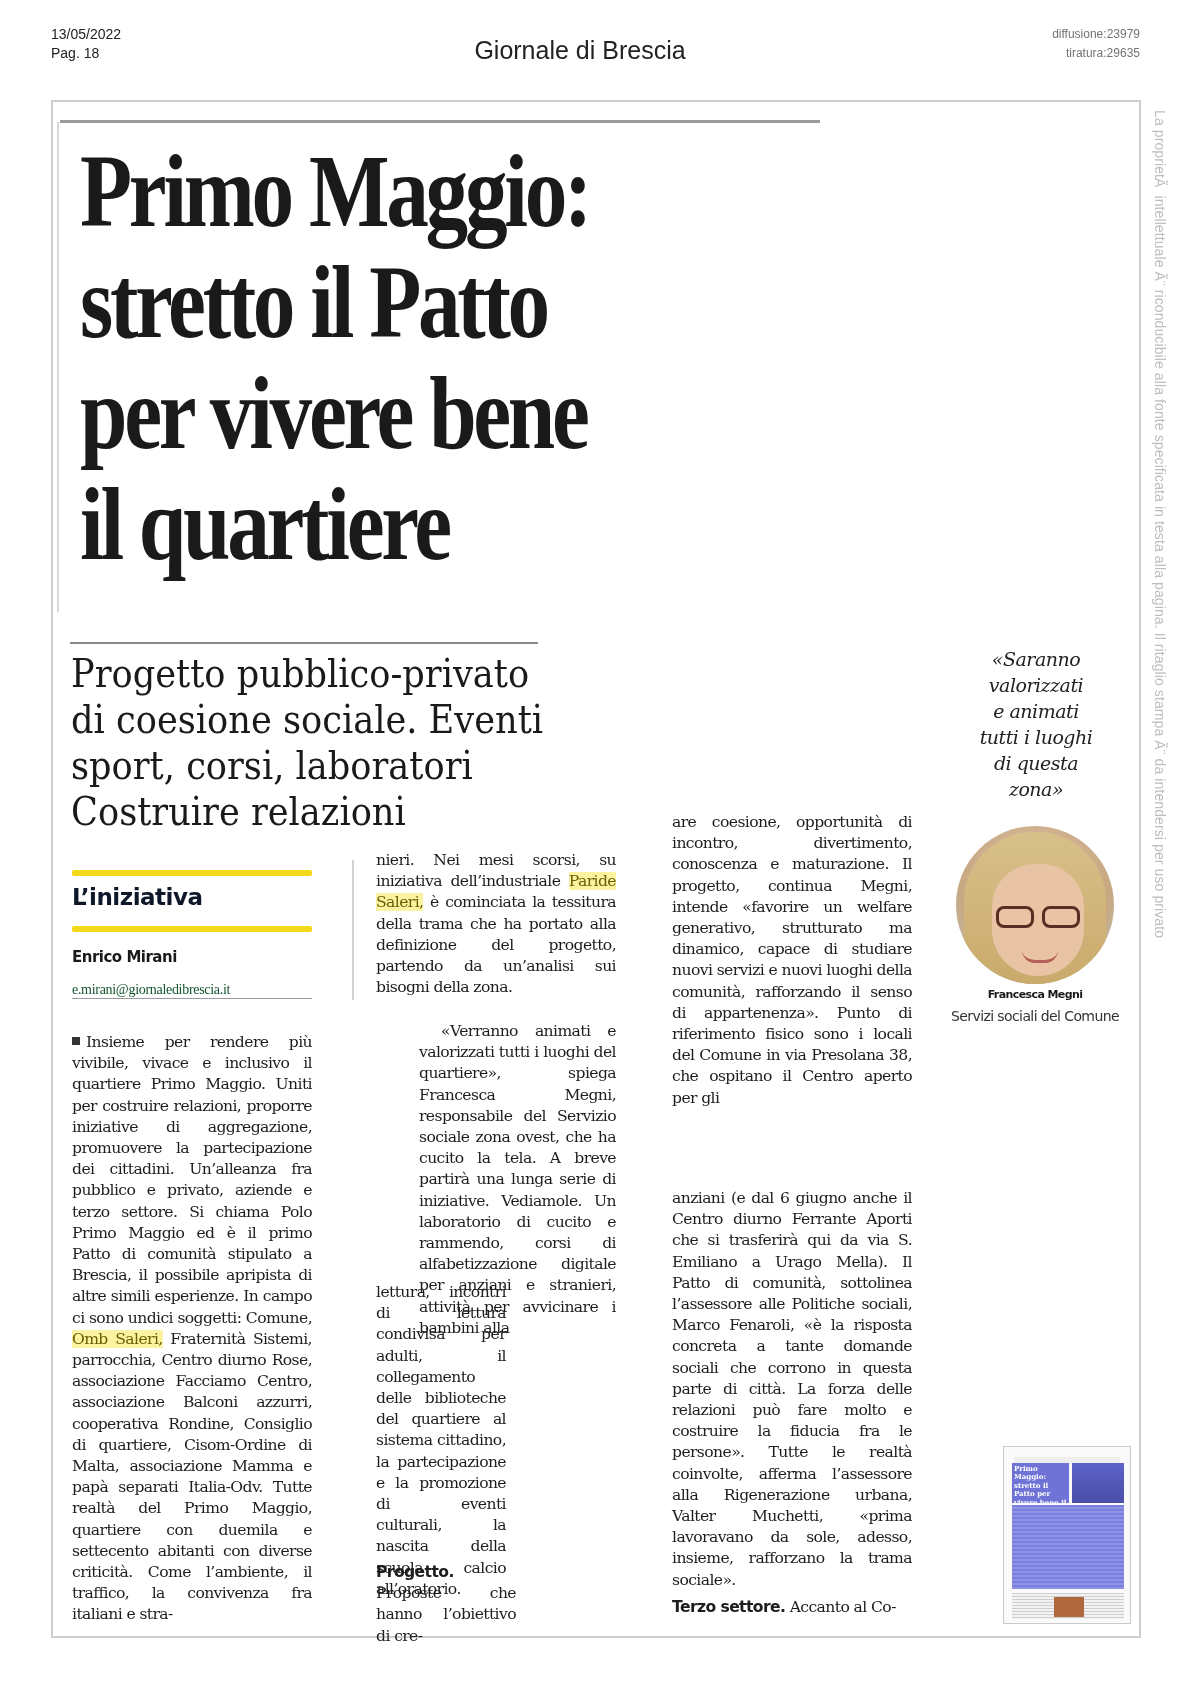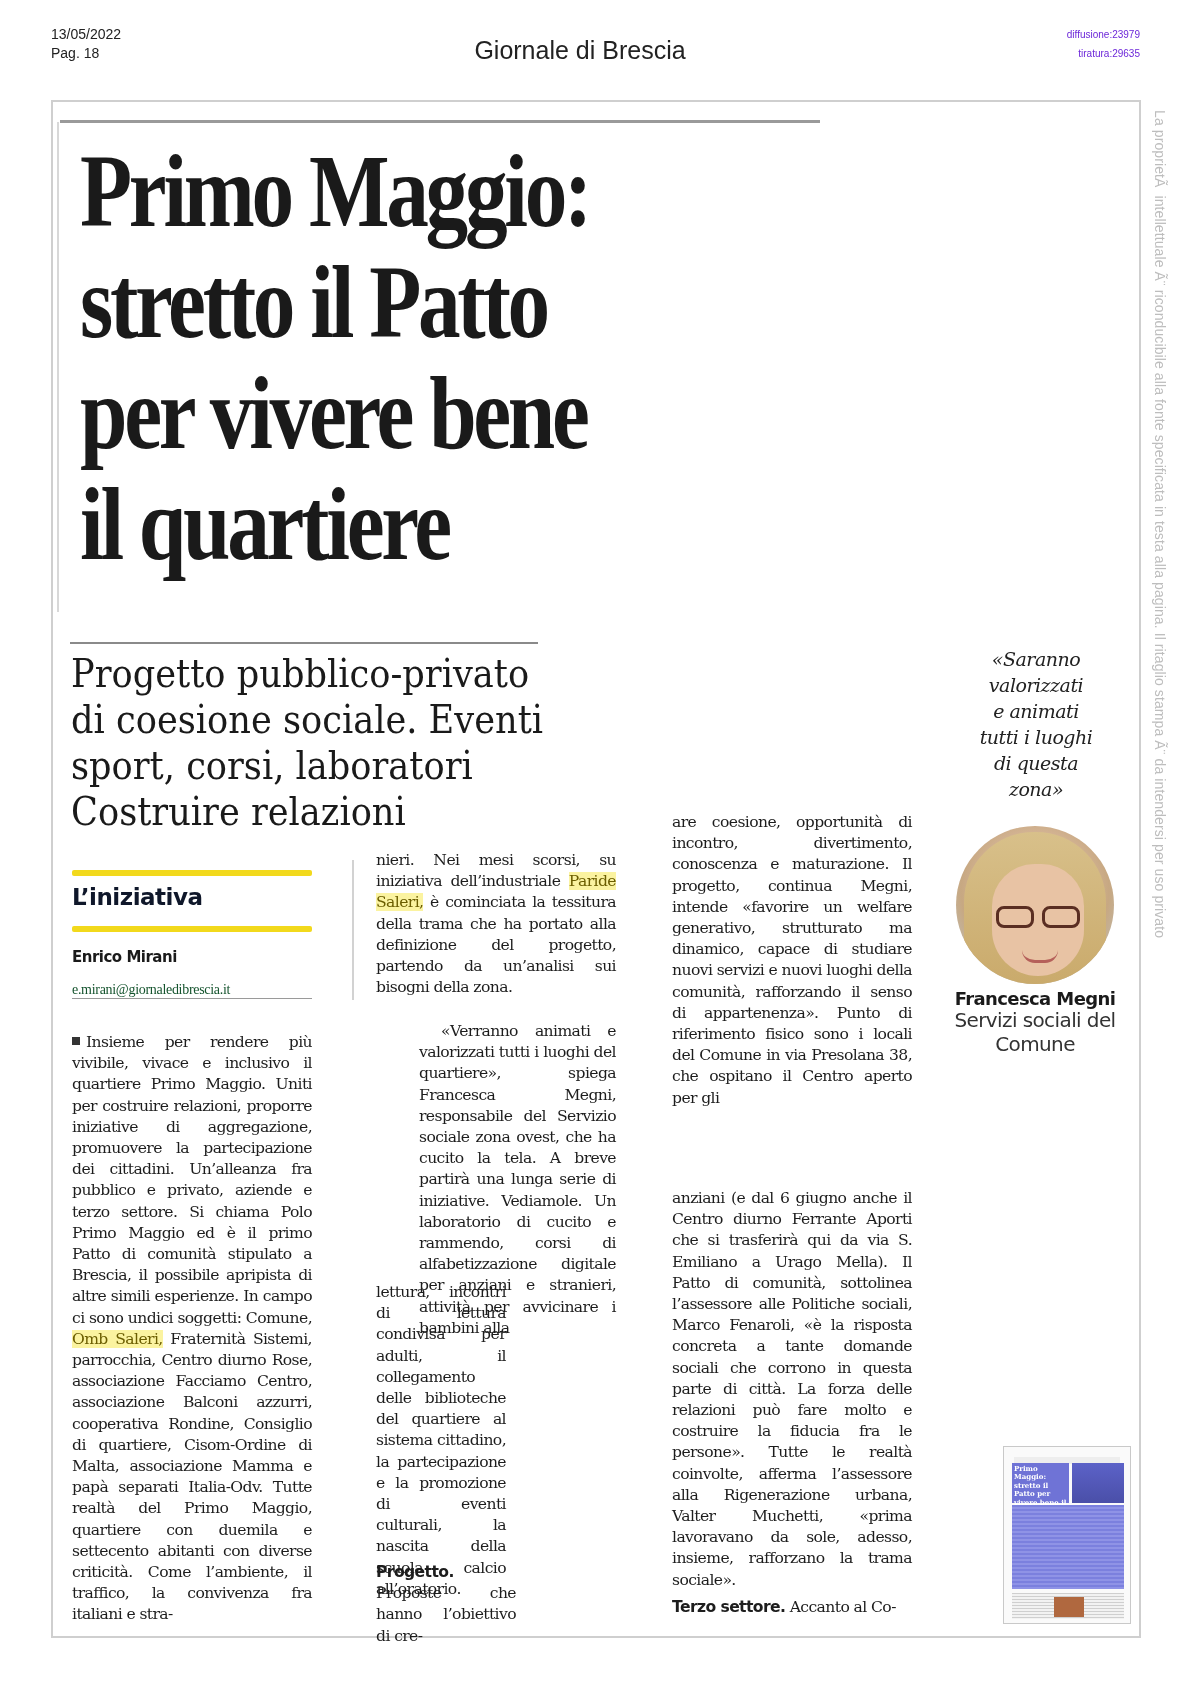--- a/index.html
+++ b/index.html
@@ -3,21 +3,21 @@
 <meta charset="utf-8">
 <style>
   html, body { margin: 0; padding: 0; background: #ffffff; }
   body { width: 1191px; height: 1684px; position: relative; overflow: hidden; color: #1a1a1a; }
   .sans { font-family: "Liberation Sans", sans-serif; }
   .serif { font-family: "DejaVu Serif", serif; }
   .lserif { font-family: "Liberation Serif", serif; }
 
   #hdr-left { position: absolute; left: 51px; top: 25px; font-size: 14px; line-height: 19px; color: #222; }
   #hdr-title { position: absolute; left: 0; width: 1160px; top: 36px; text-align: center; font-size: 25px; color: #222; }
-  #hdr-right { position: absolute; right: 51px; top: 25px; font-size: 10px; line-height: 19px; text-align: right; color: #6d28d9; }
+  #hdr-right { position: absolute; right: 51px; top: 25px; font-size: 12px; line-height: 19px; text-align: right; color: #737373; }
 
   #frame { position: absolute; left: 51px; top: 100px; width: 1090px; height: 1538px; border: 2px solid #cfcfcf; box-sizing: border-box; }
 
   #watermark { position: absolute; left: 1148px; top: 110px; width: 24px; height: 960px; }
   #watermark span { position: absolute; left: 0; top: 0; transform-origin: 0 0; transform: translate(20px,0) rotate(90deg); white-space: nowrap; font-size: 14px; color: #bdbdbd; font-family: "Liberation Sans", sans-serif; letter-spacing: 0.1px; }
 
   #top-rule { position: absolute; left: 60px; top: 120px; width: 760px; height: 3px; background: #9a9a9a; }
   #left-vrule { position: absolute; left: 57px; top: 122px; width: 2px; height: 490px; background: #d8d8d8; }
 
   #headline { position: absolute; left: 80px; top: 135px; width: 760px; font-size: 104px; line-height: 111px; font-weight: bold; letter-spacing: -4px; transform: scaleX(0.82); transform-origin: 0 0; white-space: nowrap; }
@@ -49,22 +49,22 @@
 
   #pullquote { position: absolute; left: 946px; top: 646px; width: 180px; text-align: center; font-family: "DejaVu Serif", serif; font-style: italic; font-size: 19px; line-height: 26px; color: #222; letter-spacing: -0.5px; }
 
   #avatar { position: absolute; left: 956px; top: 826px; width: 158px; height: 158px; border-radius: 50%; overflow: hidden; background: radial-gradient(circle at 50% 40%, #e9d2b8 0%, #d8b89a 40%, #c7a882 60%, #b9cfdc 100%); }
   #avatar .hair { position: absolute; left: 8px; top: 6px; width: 142px; height: 160px; border-radius: 70px 70px 20px 20px; background: linear-gradient(180deg, #d8c08a, #c9a96a); }
   #avatar .face { position: absolute; left: 36px; top: 38px; width: 92px; height: 112px; border-radius: 46px 46px 50px 50px; background: #e8c3a4; }
   #avatar .glasses { position: absolute; left: 36px; top: 80px; width: 96px; height: 24px; }
   #avatar .glasses span { position: absolute; top: 0; width: 38px; height: 22px; border: 3px solid #5a2e22; border-radius: 8px; box-sizing: border-box; }
   #avatar .smile { position: absolute; left: 66px; top: 124px; width: 36px; height: 10px; border-bottom: 3px solid #b5605a; border-radius: 0 0 20px 20px; }
 
-  #person-name { position: absolute; left: 930px; top: 988px; width: 210px; text-align: center; font-family: "DejaVu Sans", sans-serif; font-weight: bold; font-size: 18px; letter-spacing: -0.6px; }
-  #person-role { position: absolute; left: 930px; top: 1008px; width: 210px; text-align: center; font-family: "DejaVu Sans", sans-serif; font-size: 20px; letter-spacing: -0.6px; color: #333; }
+  #person-name { position: absolute; left: 930px; top: 988px; width: 210px; text-align: center; font-family: "DejaVu Sans", sans-serif; font-weight: bold; font-size: 11px; letter-spacing: -0.6px; }
+  #person-role { position: absolute; left: 930px; top: 1008px; width: 210px; text-align: center; font-family: "DejaVu Sans", sans-serif; font-size: 14px; letter-spacing: -0.6px; color: #333; }
 
   #thumb { position: absolute; left: 1003px; top: 1446px; width: 126px; height: 176px; border: 1px solid #c9c9c9; background: #fafafa; }
   #thumb .t-head { position: absolute; left: 10px; top: 10px; width: 106px; height: 7px; background: #eee; }
   #thumb .t-title { position: absolute; left: 8px; top: 16px; width: 57px; height: 40px; background: #6f73d6; color: #fff; font-family: "DejaVu Serif", serif; font-size: 7px; line-height: 8.4px; font-weight: bold; padding: 2px; box-sizing: border-box; }
   #thumb .t-photo { position: absolute; left: 68px; top: 16px; width: 52px; height: 40px; background: linear-gradient(180deg, #5c62c8, #4a4fa8); }
   #thumb .t-body { position: absolute; left: 8px; top: 58px; width: 112px; height: 84px; background: repeating-linear-gradient(180deg, #7b80de 0 2px, #8f93e6 2px 4px); }
   #thumb .t-bottom { position: absolute; left: 8px; top: 146px; width: 112px; height: 26px; background: repeating-linear-gradient(180deg, #cfcfcf 0 1px, #f2f2f2 1px 3px); }
   #thumb .t-bottom-photo { position: absolute; left: 50px; top: 150px; width: 30px; height: 20px; background: #b0683f; }
 </style>
 </head>

